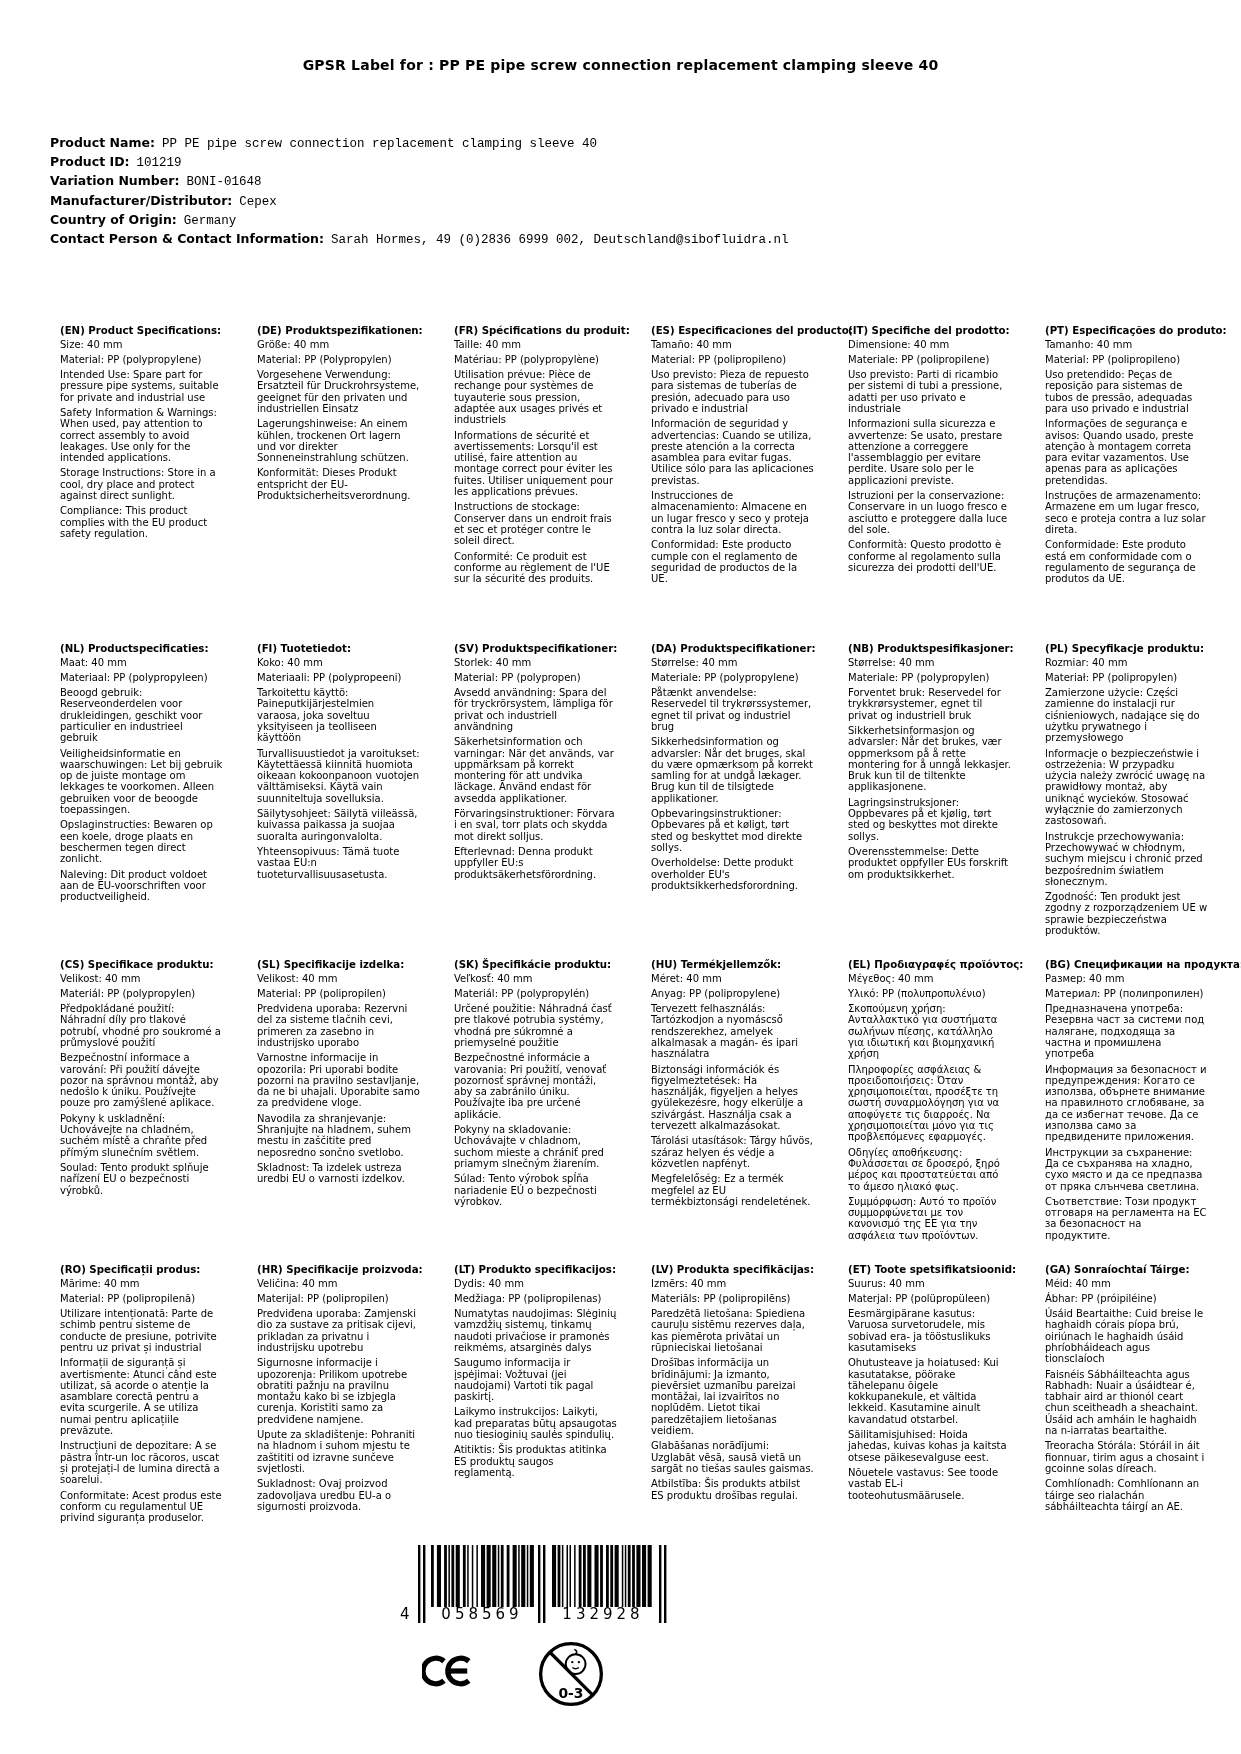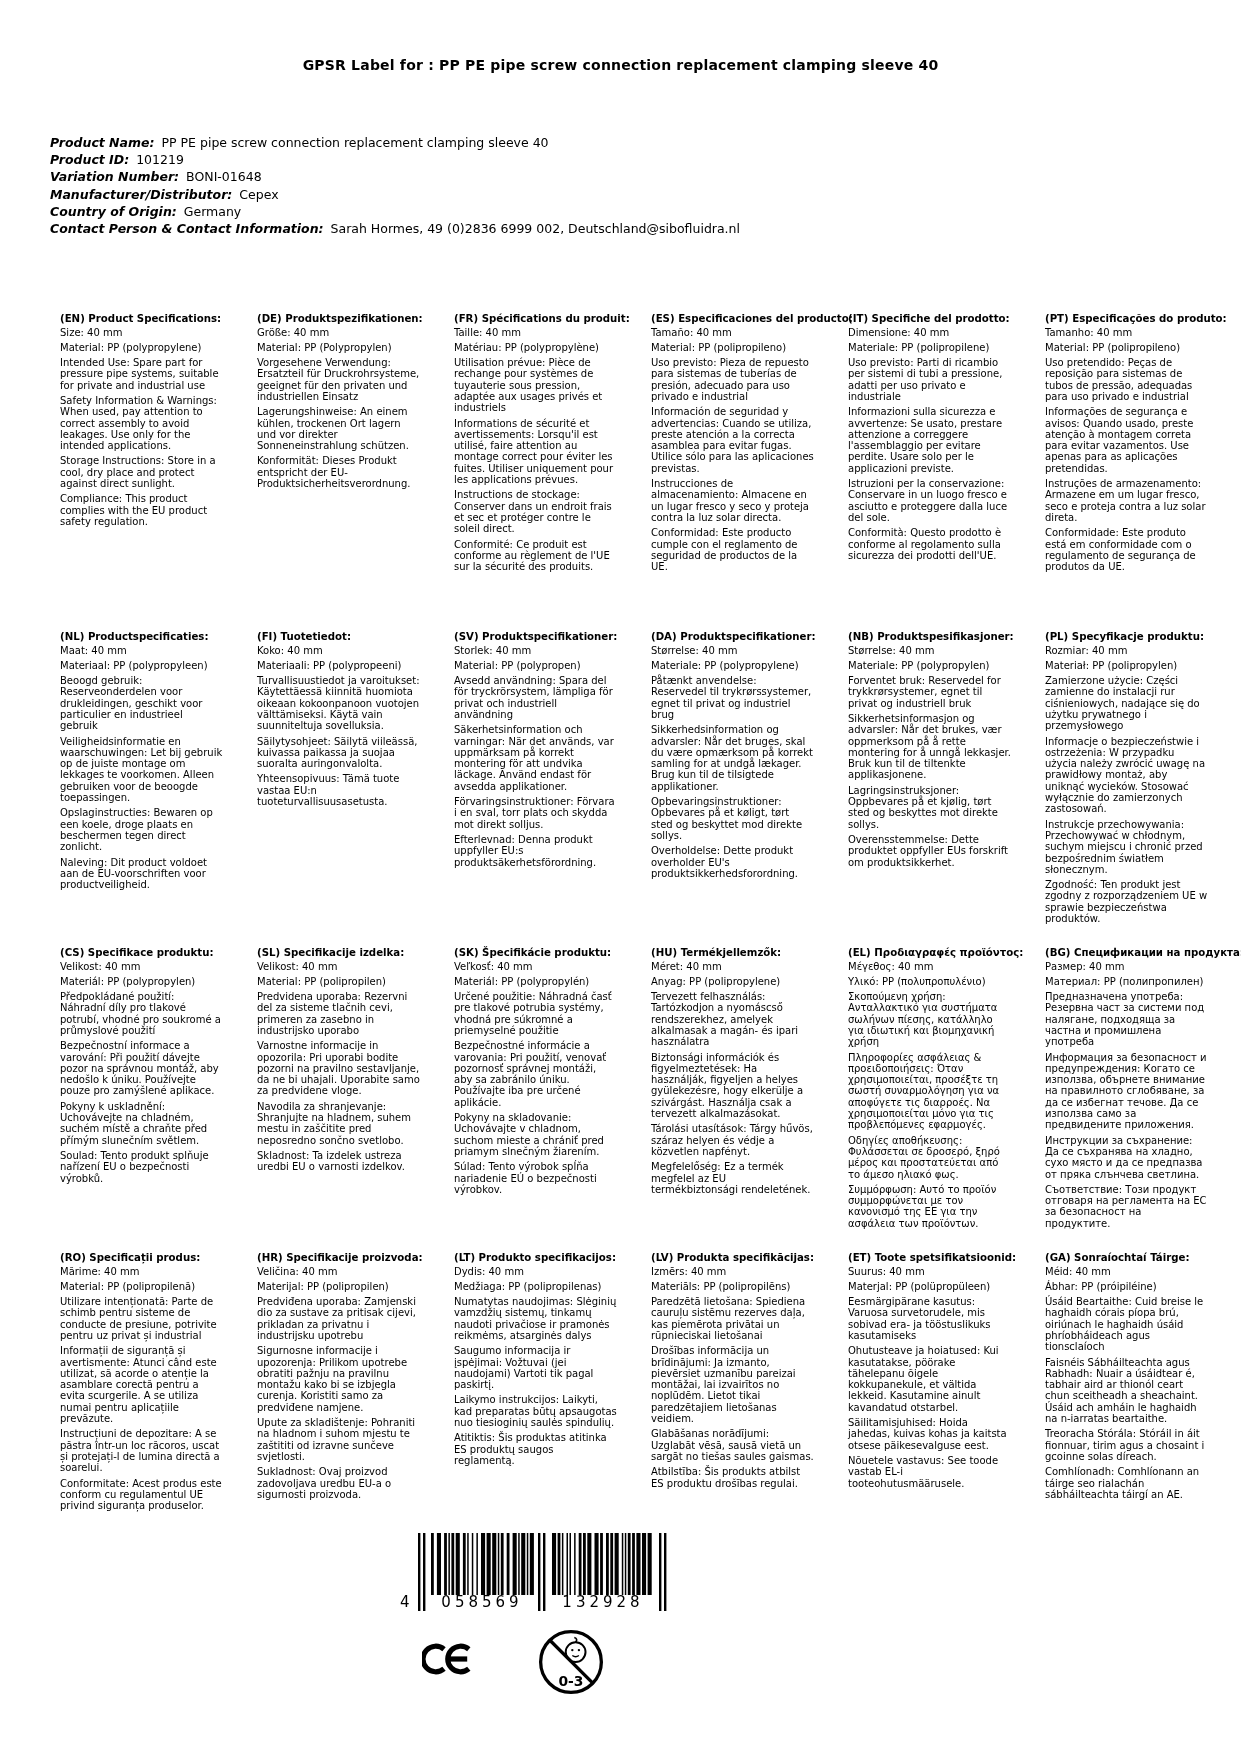--- a/index.html
+++ b/index.html
@@ -6,22 +6,22 @@
   body{
     width:1241px;height:1754px;background:#ffffff;color:#000;
     font-family:"DejaVu Sans", sans-serif;position:relative;overflow:hidden;
   }
   .page-title{
     margin:50px auto 0;width:990px;text-align:center;
     font-size:14px;font-weight:bold;line-height:30px;letter-spacing:.2px;
   }
   .product-info{margin:54px 0 0 50px;font-size:12.5px;line-height:17.2px;}
   .info-line{white-space:nowrap;}
-  .info-label{font-weight:bold;font-style:italic;}
-  .info-value{margin-left:7px;}
+  .info-label{font-weight:bold;}
+  .info-value{margin-left:7px;font-family:Liberation Mono, monospace;}
   .specs-grid{
     margin:76px 0 8px 60px;display:grid;
     grid-template-columns:repeat(6,197px);
     grid-template-rows:318px 316px 305px auto;
   }
   .spec-cell{padding-right:34px;font-size:10px;line-height:11.3px;overflow:visible;}
   .spec-heading{font-weight:bold;font-size:10.2px;white-space:nowrap;margin:0 0 2px 0;}
   .spec-line{margin:0 0 4px 0;}
   .label-footer{margin:18px 0 0 418px;width:340px;}
   .barcode{position:relative;width:250px;height:80px;}
@@ -110,20 +110,21 @@
       <p class="spec-line">Materiaal: PP (polypropyleen)</p>
       <p class="spec-line">Beoogd gebruik: Reserveonderdelen voor drukleidingen, geschikt voor particulier en industrieel gebruik</p>
       <p class="spec-line">Veiligheidsinformatie en waarschuwingen: Let bij gebruik op de juiste montage om lekkages te voorkomen. Alleen gebruiken voor de beoogde toepassingen.</p>
       <p class="spec-line">Opslaginstructies: Bewaren op een koele, droge plaats en beschermen tegen direct zonlicht.</p>
       <p class="spec-line">Naleving: Dit product voldoet aan de EU-voorschriften voor productveiligheid.</p>
     </div>
     <div class="spec-cell">
       <div class="spec-heading">(FI) Tuotetiedot:</div>
       <p class="spec-line">Koko: 40 mm</p>
       <p class="spec-line">Materiaali: PP (polypropeeni)</p>
+      <p class="spec-line">Tarkoitettu käyttö: Paineputkijärjestelmien varaosa, joka soveltuu yksityiseen ja teolliseen käyttöön</p>
       <p class="spec-line">Turvallisuustiedot ja varoitukset: Käytettäessä kiinnitä huomiota oikeaan kokoonpanoon vuotojen välttämiseksi. Käytä vain suunniteltuja sovelluksia.</p>
       <p class="spec-line">Säilytysohjeet: Säilytä viileässä, kuivassa paikassa ja suojaa suoralta auringonvalolta.</p>
       <p class="spec-line">Yhteensopivuus: Tämä tuote vastaa EU:n tuoteturvallisuusasetusta.</p>
     </div>
     <div class="spec-cell">
       <div class="spec-heading">(SV) Produktspecifikationer:</div>
       <p class="spec-line">Storlek: 40 mm</p>
       <p class="spec-line">Material: PP (polypropen)</p>
       <p class="spec-line">Avsedd användning: Spara del för tryckrörsystem, lämpliga för privat och industriell användning</p>
       <p class="spec-line">Säkerhetsinformation och varningar: När det används, var uppmärksam på korrekt montering för att undvika läckage. Använd endast för avsedda applikationer.</p>

